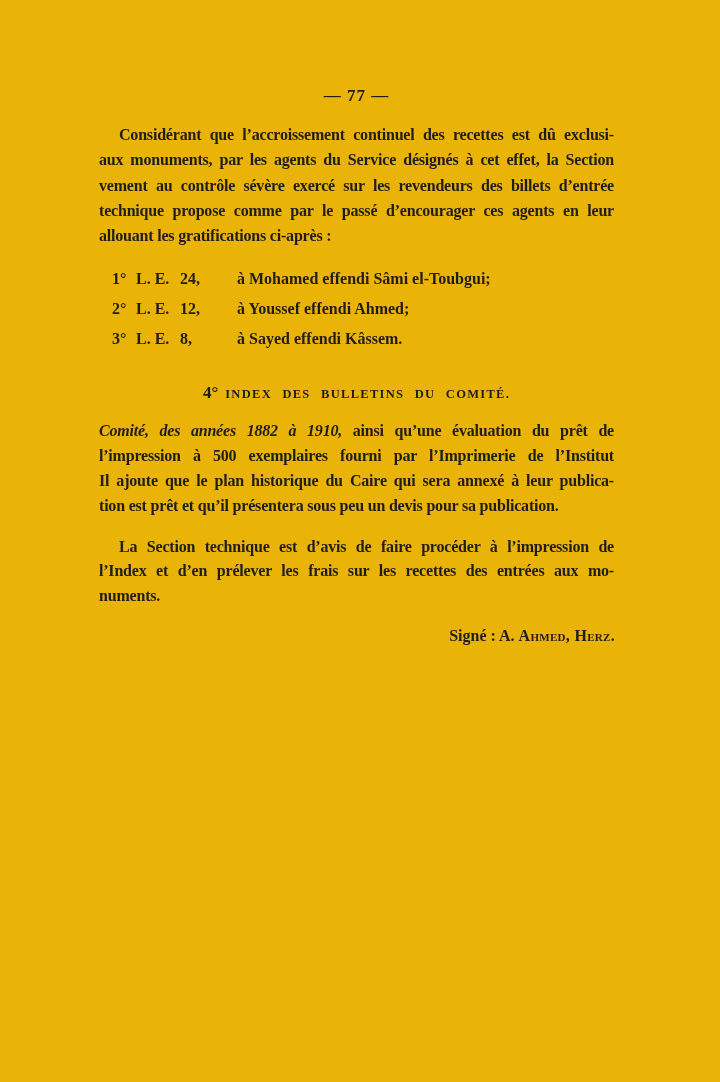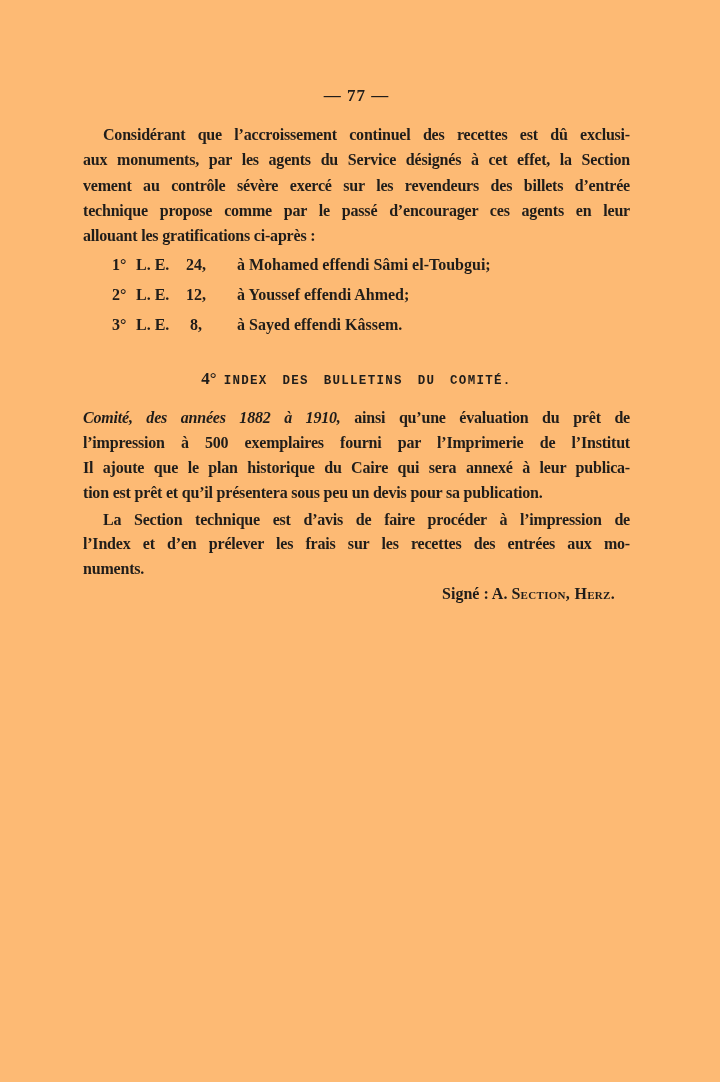--- a/index.html
+++ b/index.html
@@ -4,39 +4,39 @@
 <style>
   html, body {
     margin: 0;
     padding: 0;
     background: #ffffff;
   }
   .page {
     position: relative;
     width: 720px;
     height: 1082px;
-    background: #fdba74;
+    background: #eab308;
     overflow: hidden;
     font-family: "Liberation Serif", "DejaVu Serif", serif;
     color: #201d1a;
     font-weight: 700;
   }
   .text-block {
     position: absolute;
     left: 83px;
     top: 86px;
     width: 547px;
   }
   .pageno {
     text-align: center;
     font-size: 17px;
     line-height: 20px;
     letter-spacing: 1px;
   }
-  .para { margin: 0; }
+  .para { margin: 16px; }
   .para1 { margin-top: 16px; }
   .para2 { margin-top: 12px; }
   .para3 { margin-top: 2px; }
   .line {
     font-size: 16px;
     line-height: 25.3px;
     letter-spacing: -0.2px;
     white-space: nowrap;
     text-align: justify;
     text-align-last: justify;
@@ -51,35 +51,34 @@
   .it { font-style: italic; }
   .glist { margin-top: 2px; }
   .gitem {
     font-size: 16px;
     line-height: 30px;
     padding-left: 29px;
     white-space: nowrap;
   }
   .gnum { display: inline-block; width: 24px; }
   .gcur { display: inline-block; width: 44px; }
-  .gamt { display: inline-block; width: 32px; text-align: center; }
+  .gamt { display: inline-block; width: 32px; text-align: left; }
   .grec { margin-left: 25px; }
   .heading {
     margin-top: 26px;
     line-height: 26px;
     text-align: center;
     white-space: nowrap;
   }
   .hnum { font-size: 17px; }
   .htitle {
     font-size: 12.5px;
     letter-spacing: 1.3px;
     word-spacing: 6px;
     margin-left: 7px;
-    font-family: Liberation Mono, monospace;
   }
   .signature {
     margin-top: 1px;
     line-height: 22px;
     font-size: 16px;
     text-align: right;
     padding-right: 15px;
     white-space: nowrap;
   }
   .sc { font-variant: small-caps; letter-spacing: 0.3px; }
@@ -123,17 +122,17 @@
       <div class="line para-end">tion est prêt et qu’il présentera sous peu un devis pour sa publication.</div>
     </div>
 
     <div class="para para3">
       <div class="line indent">La Section technique est d’avis de faire procéder à l’impression de</div>
       <div class="line">l’Index et d’en prélever les frais sur les recettes des entrées aux mo-</div>
       <div class="line para-end">numents.</div>
     </div>
 
     <div class="signature">
-      <span>Signé : A. </span><span class="sc">Section, </span><span class="sc">Herz.</span>
+      <span>Signé : A. </span><span class="sc">Ahmed, </span><span class="sc">Herz.</span>
     </div>
 
   </div>
 </div>
 
 </body></html>

